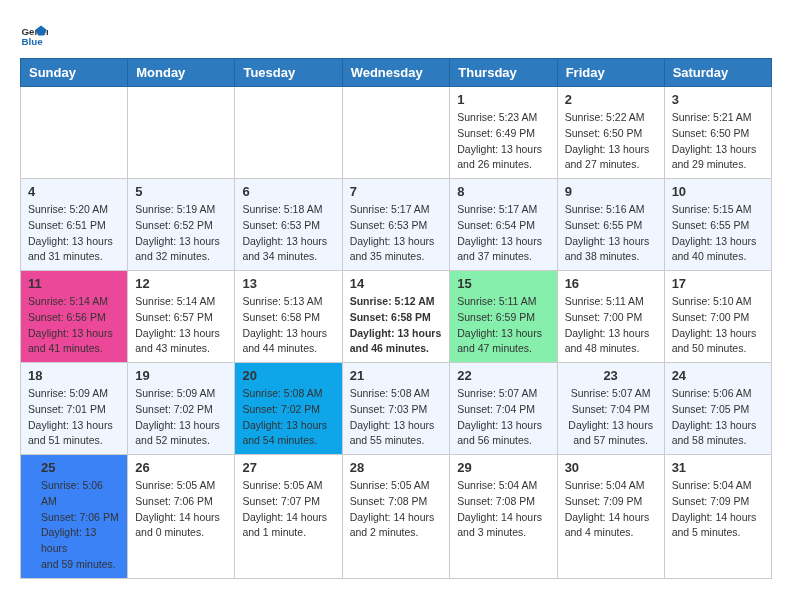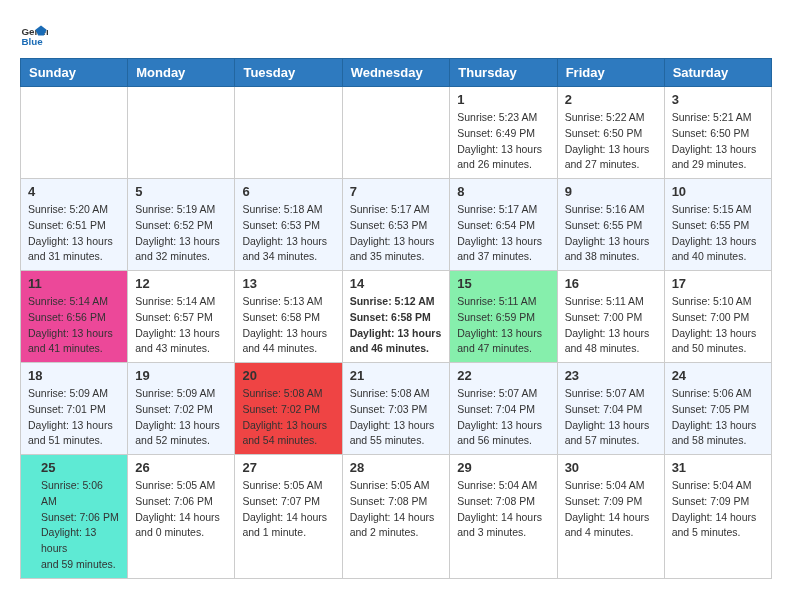--- a/index.html
+++ b/index.html
@@ -252,58 +252,58 @@
 Daylight: 13 hours
 and 51 minutes.</div>
         </td>
         <td style="background: rgb(240, 246, 255);">
           <span class="day-num">19</span>
           <div class="day-info" style="white-space: pre-line;">Sunrise: 5:09 AM
 Sunset: 7:02 PM
 Daylight: 13 hours
 and 52 minutes.</div>
         </td>
-        <td style="background: #ef4444; margin-left: 28px;">
+        <td style="background: #0ea5e9; margin-left: 28px;">
           <span class="day-num">20</span>
           <div class="day-info" style="white-space: pre-line;">Sunrise: 5:08 AM
 Sunset: 7:02 PM
 Daylight: 13 hours
 and 54 minutes.</div>
         </td>
         <td style="background: rgb(240, 246, 255); margin-left: 20px;">
           <span class="day-num">21</span>
           <div class="day-info" style="white-space: pre-line;">Sunrise: 5:08 AM
 Sunset: 7:03 PM
 Daylight: 13 hours
 and 55 minutes.</div>
         </td>
         <td style="background: rgb(240, 246, 255);">
           <span class="day-num">22</span>
           <div class="day-info" style="white-space: pre-line;">Sunrise: 5:07 AM
 Sunset: 7:04 PM
 Daylight: 13 hours
 and 56 minutes.</div>
         </td>
-        <td style="background: rgb(240, 246, 255);">
+        <td style="background: rgb(240, 246, 255); text-align: center;">
           <span class="day-num">23</span>
           <div class="day-info" style="white-space: pre-line;">Sunrise: 5:07 AM
 Sunset: 7:04 PM
 Daylight: 13 hours
 and 57 minutes.</div>
         </td>
         <td style="background: rgb(240, 246, 255);">
           <span class="day-num">24</span>
           <div class="day-info" style="white-space: pre-line;">Sunrise: 5:06 AM
 Sunset: 7:05 PM
 Daylight: 13 hours
 and 58 minutes.</div>
         </td>
       </tr>
       <tr>
-        <td style="background: #5eead4; padding-left: 20px;">
+        <td style="background: #3b82f6; padding-left: 20px;">
           <span class="day-num">25</span>
           <div class="day-info" style="white-space: pre-line;">Sunrise: 5:06 AM
 Sunset: 7:06 PM
 Daylight: 13 hours
 and 59 minutes.</div>
         </td>
         <td style="background: rgb(255, 255, 255);">
           <span class="day-num">26</span>
           <div class="day-info" style="white-space: pre-line;">Sunrise: 5:05 AM
 Sunset: 7:06 PM

